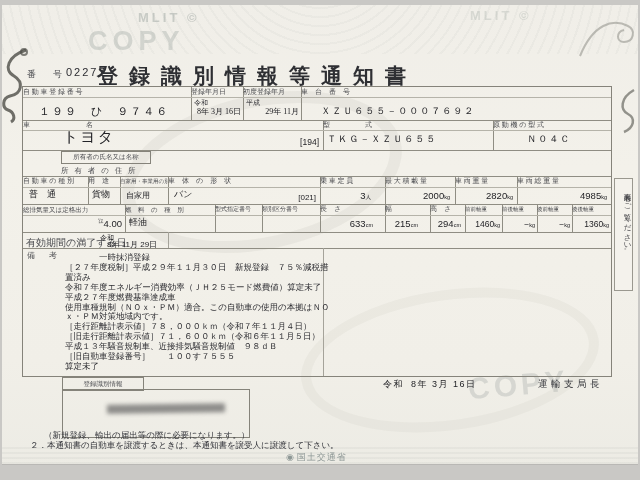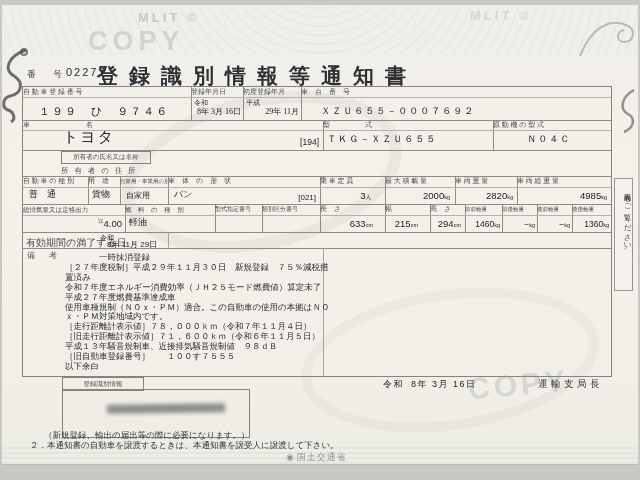--- a/index.html
+++ b/index.html
@@ -219,21 +219,21 @@
         <div class="rline">［２７年度税制］平成２９年１１月３０日　新規登録　７５％減税措</div>
         <div class="rline">置済み</div>
         <div class="rline">令和７年度エネルギー消費効率（ＪＨ２５モード燃費値）算定未了</div>
         <div class="rline">平成２７年度燃費基準達成車</div>
         <div class="rline">使用車種規制（ＮＯｘ・ＰＭ）適合。この自動車の使用の本拠はＮＯ</div>
         <div class="rline">ｘ・ＰＭ対策地域内です。</div>
         <div class="rline">［走行距離計表示値］７８，０００ｋｍ（令和７年１１月４日）</div>
         <div class="rline">［旧走行距離計表示値］７１，６００ｋｍ（令和６年１１月５日）</div>
         <div class="rline">平成１３年騒音規制車、近接排気騒音規制値　９８ｄＢ</div>
         <div class="rline">［旧自動車登録番号］　　１００す７５５５</div>
-        <div class="rline">以下余白</div>
+        <div class="rline">算定未了</div>
       </div>
     </div>
   </div>
 
   <div class="boxlbl" style="left:62px;top:377px;width:80px;height:12px;line-height:11px;">登録識別情報</div>
   <div class="abs" style="left:62px;top:389px;width:186px;height:47px;border:1px solid #85837a;">
     <div class="abs" style="left:44px;top:14px;width:118px;height:9px;background:#2e2e30;opacity:.5;filter:blur(2px);transform:rotate(-0.8deg);"></div>
   </div>
   <div class="abs val" style="left:383px;top:378px;font-size:9px;letter-spacing:1.5px;white-space:nowrap;"><span>令和</span><span style="margin-left:7px;">8年 3月 16日</span></div>
   <div class="abs lbl" style="left:538px;top:378px;font-size:9.5px;letter-spacing:3.5px;color:#35363b;">運輸支局長</div>

